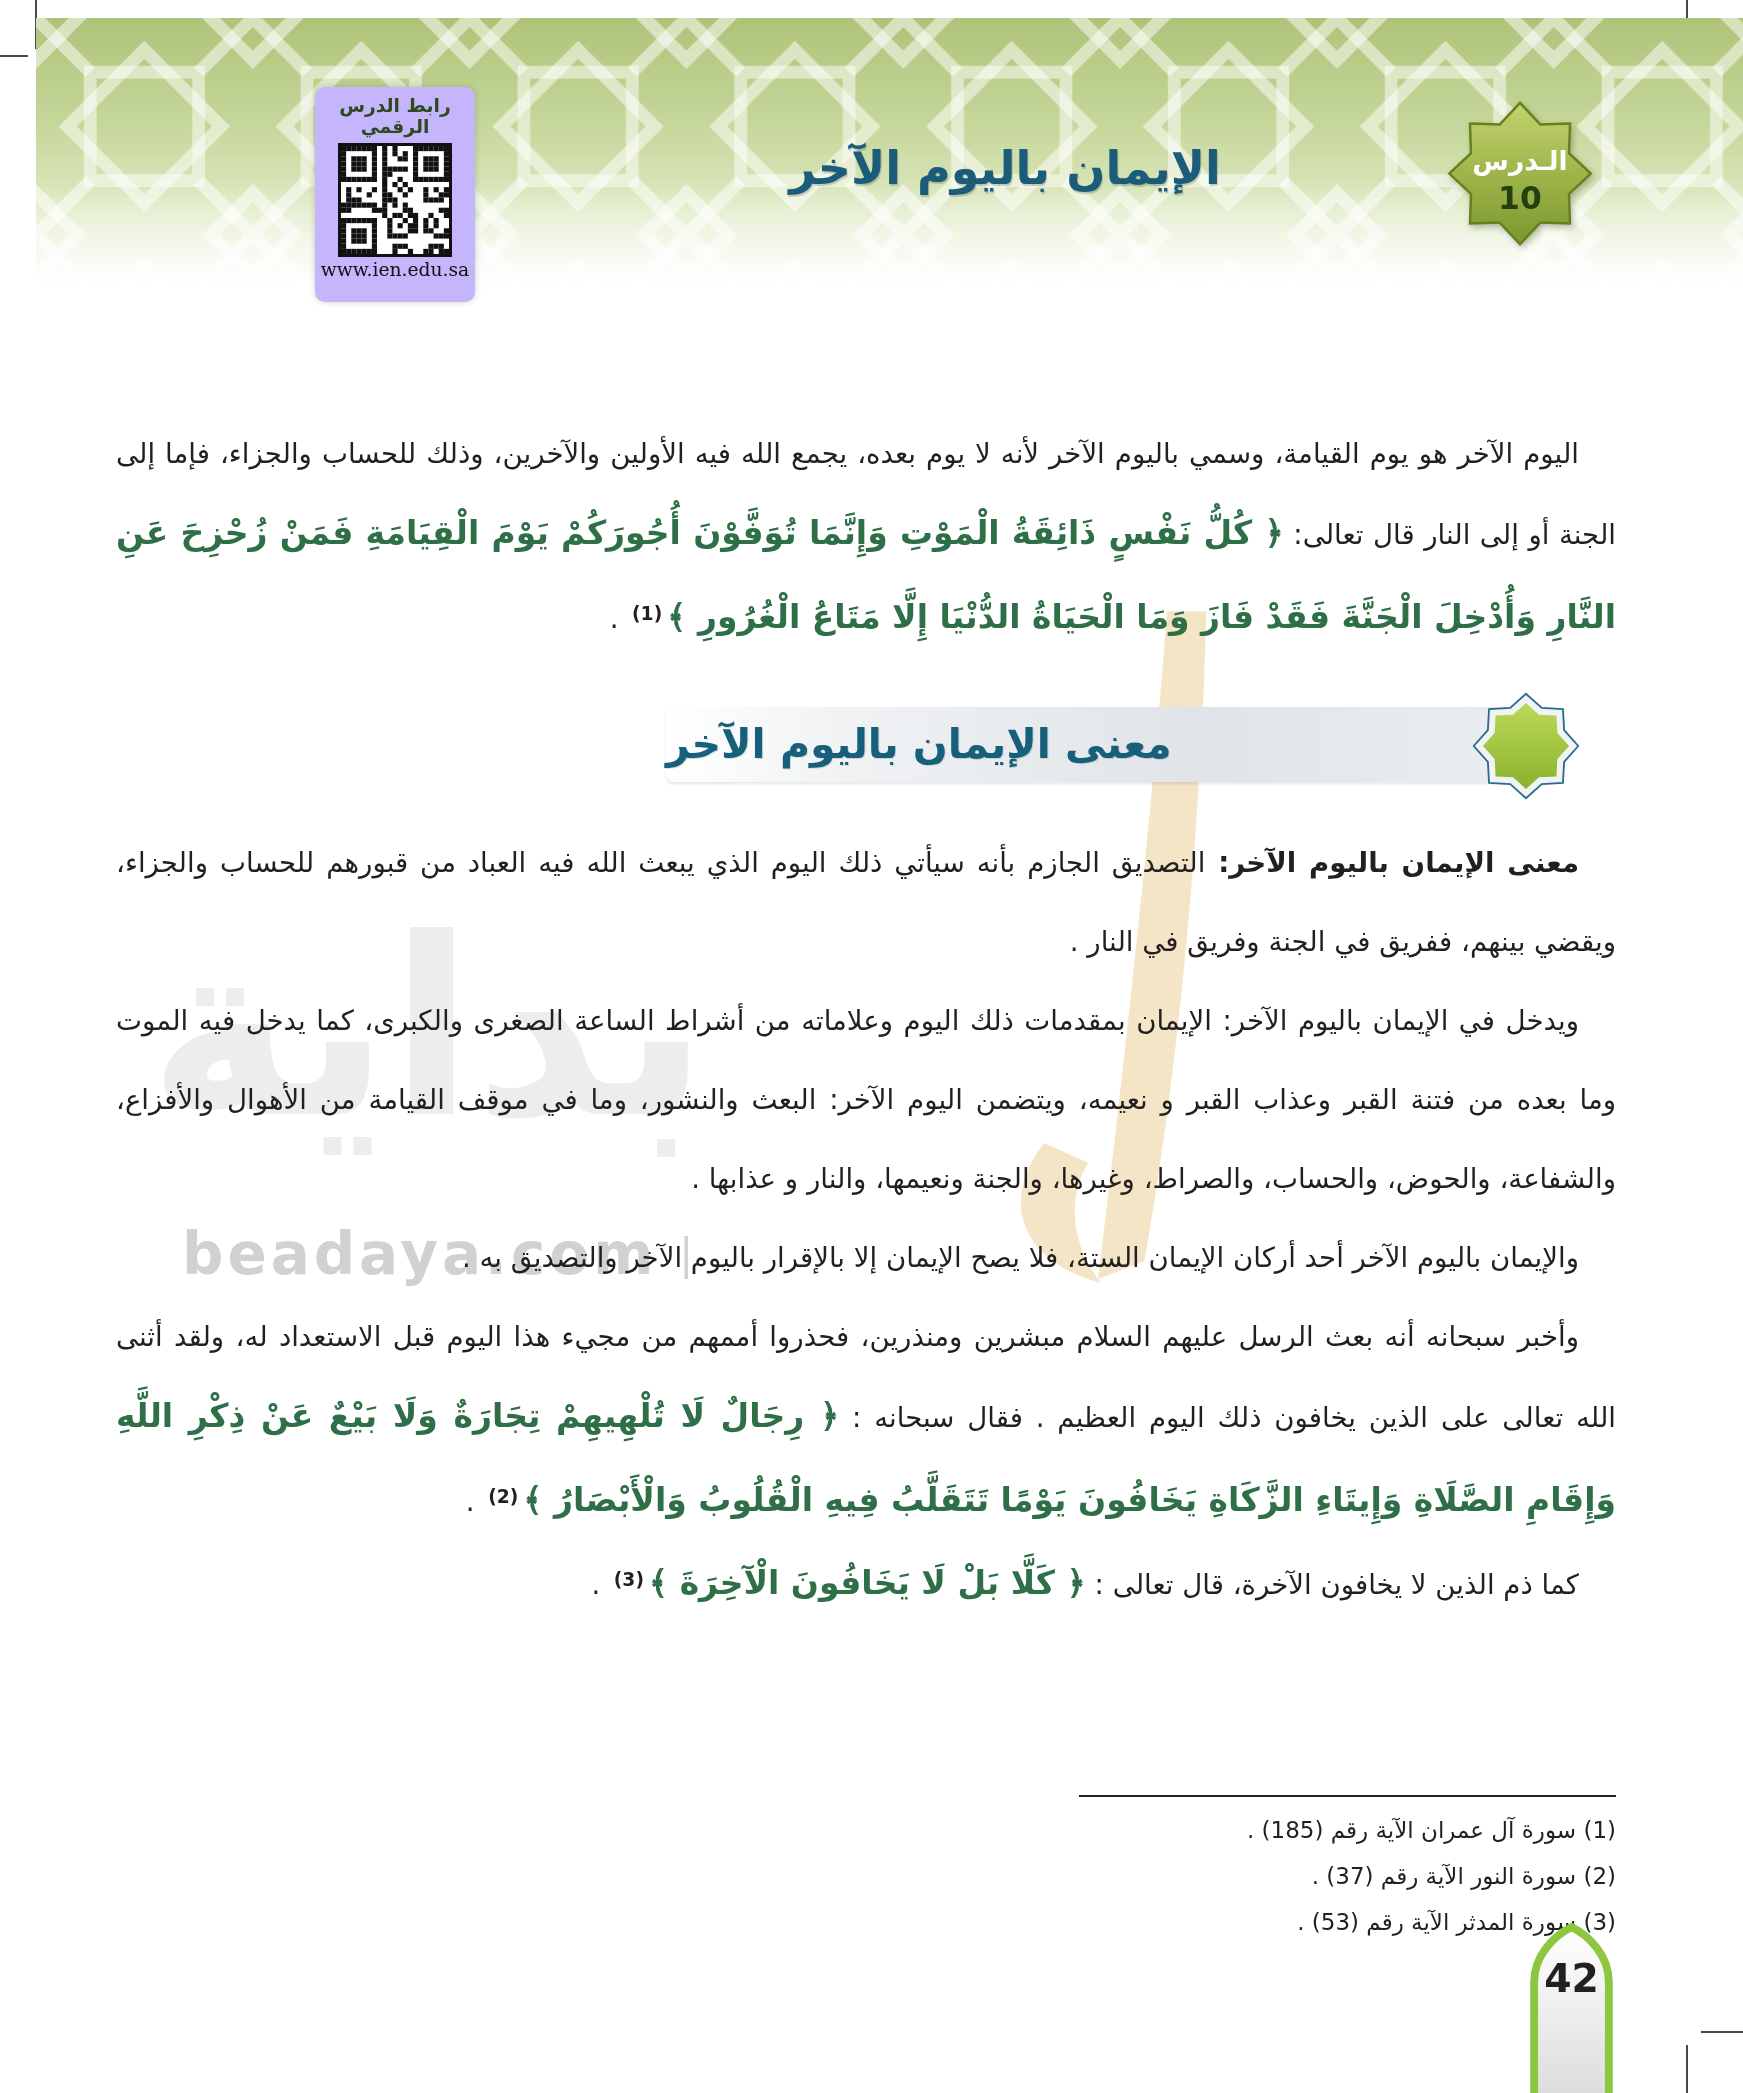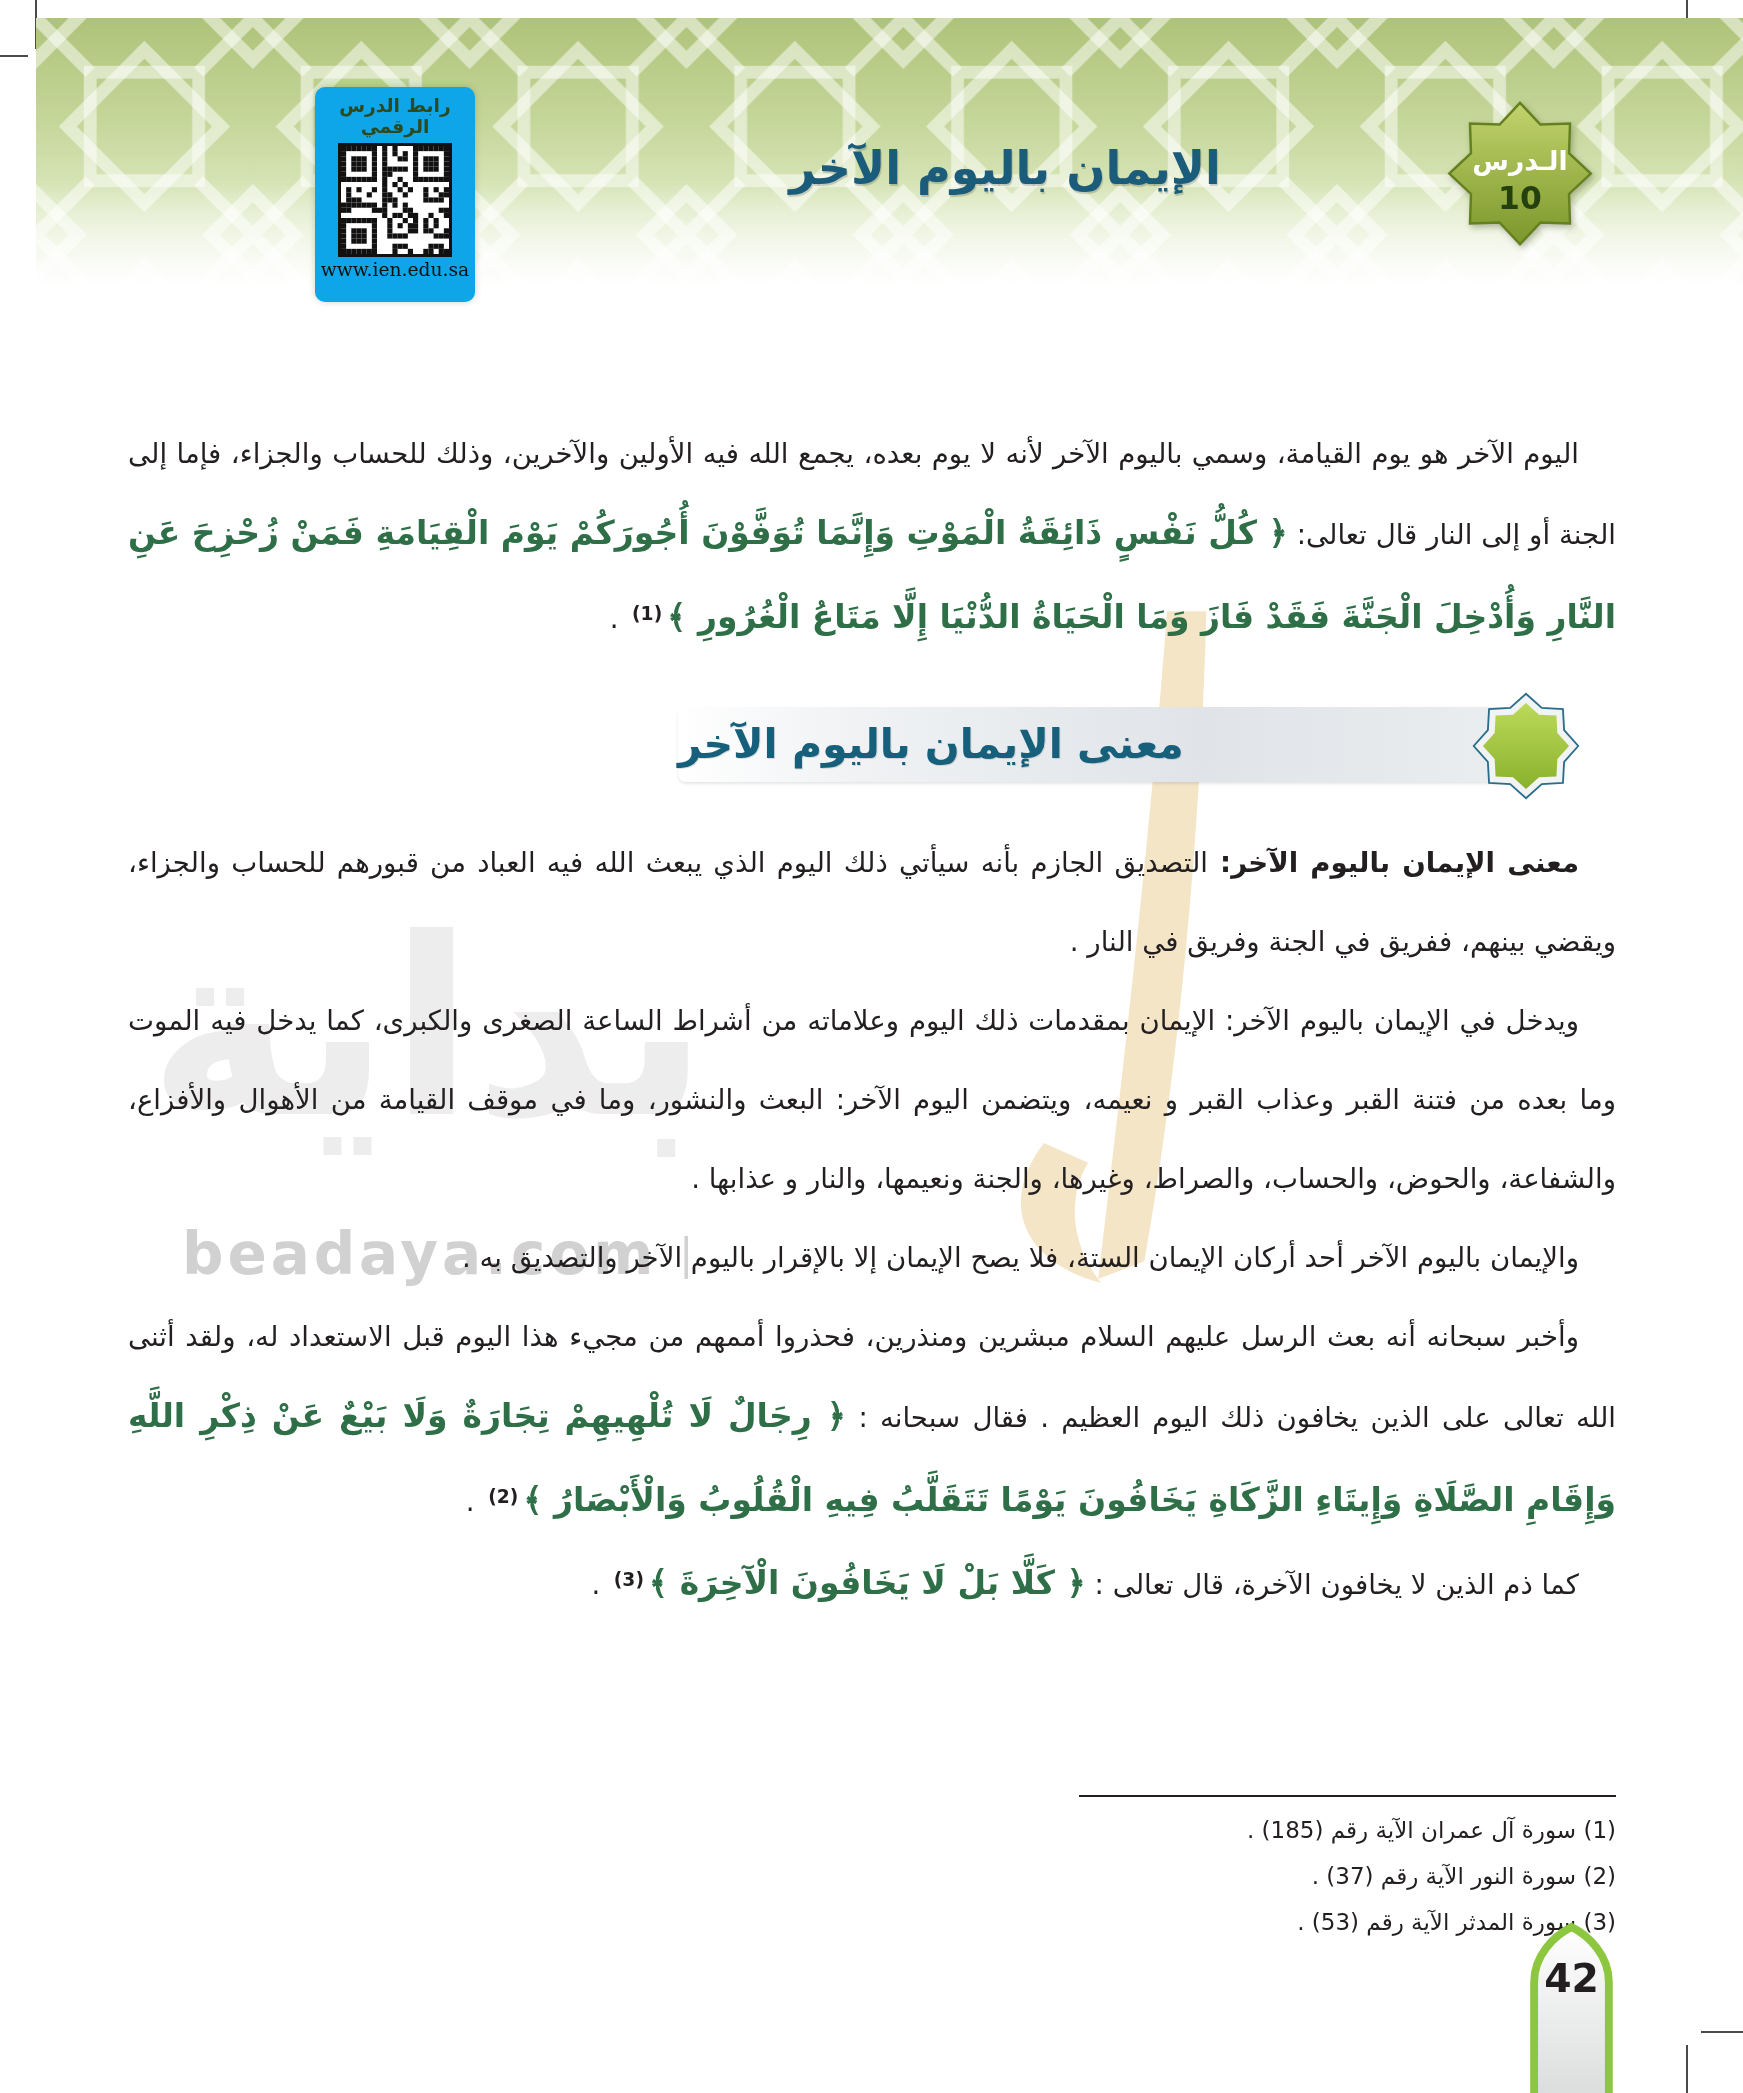--- a/index.html
+++ b/index.html
@@ -7,21 +7,21 @@
         font-family:"DejaVu Sans",sans-serif;color:#231f20;}
   
   .crop{position:absolute;background:#4a4a4a;}
   
   .banner{position:absolute;left:36px;top:17.7px;right:0;height:281px;
           background:linear-gradient(180deg,#aec379 0%,#c6d79b 38%,#dde9c2 68%,#eff4e2 100%);}
   .banner svg{position:absolute;inset:0;width:100%;height:100%;}
   .banner-fade{position:absolute;left:0;right:0;bottom:-2px;height:118px;
           background:linear-gradient(180deg,rgba(255,255,255,0) 0%,#ffffff 88%);}
   
-  .qr-card{position:absolute;left:315px;top:87px;width:160px;height:215px;background:#0ea5e9;
+  .qr-card{position:absolute;left:315px;top:87px;width:160px;height:215px;background:#c4b5fd;
            border-radius:9.9px;box-shadow:0 0 5.9px rgba(60,80,40,.25);text-align:center;padding-top:7.9px;box-sizing:border-box;}
   .qr-label{font-size:18.7px;font-weight:bold;color:#2c4a1e;direction:rtl;}
   .qr-svg{margin:5.9px auto 2px;display:block;border:3.9px solid #111;width:108px;height:108px;background:#fff;}
   .qr-url{font-family:"DejaVu Serif",serif;font-size:18.7px;color:#111;}
   
   .badge{position:absolute;left:1446px;top:95px;width:148px;height:167px;filter:drop-shadow(2px 3.9px 3px rgba(60,70,30,.35));}
   .badge text{font-weight:bold;}
   
   .main-title{position:absolute;left:1005px;top:110px;transform:translateX(-50%);
               font-size:46px;font-weight:bold;color:#1a5c7a;white-space:nowrap;direction:rtl;
@@ -30,21 +30,21 @@
   .section-row{position:relative;height:110px;}
   .h1-abs{position:absolute;left:128px;right:128px;top:305px;height:110px;}
   .heading-bar{position:absolute;left:550px;right:63px;top:15.8px;height:75px;border-radius:7.9px;
                background:linear-gradient(90deg,rgba(255,255,255,0) 0%,#f0f2f4 20%,#e0e4e8 60%,#eceff1 100%);
                box-shadow:0 2px 3px rgba(0,0,0,.10);
                display:flex;align-items:center;justify-content:flex-end;direction:rtl;padding-right:122px;box-sizing:border-box;}
   .heading-text{font-size:41px;font-weight:bold;color:#17607c;white-space:nowrap;
                 text-shadow:1px 1px 0 rgba(0,0,0,.12);}
   .flower{position:absolute;right:35px;top:0;width:110px;height:110px;}
   
-  .content{position:absolute;left:128px;right:128px;top:414px;direction:rtl;text-align:justify;
+  .content{position:absolute;left:116px;right:128px;top:414px;direction:rtl;text-align:justify;
            font-size:27.6px;line-height:79px;color:#231f20;}
   .content p{margin:0;text-indent:37px;}
   .lead{font-weight:bold;}
   .quran{color:#2e6f47;font-weight:bold;font-size:33px;}
   .fref{font-size:18.7px;vertical-align:7.9px;font-weight:bold;color:#231f20;margin:0 4.9px;white-space:nowrap;}
   .h2row{margin:33px 0 21.7px;}
   
   .wm{position:absolute;pointer-events:none;}
   .wm-big{left:148px;top:906px;font-size:246px;font-weight:bold;color:#dcdcdc;opacity:.5;direction:rtl;line-height:1;}
   .wm-line{left:182px;top:1220px;display:flex;direction:ltr;align-items:center;gap:21.7px;opacity:.85;}

